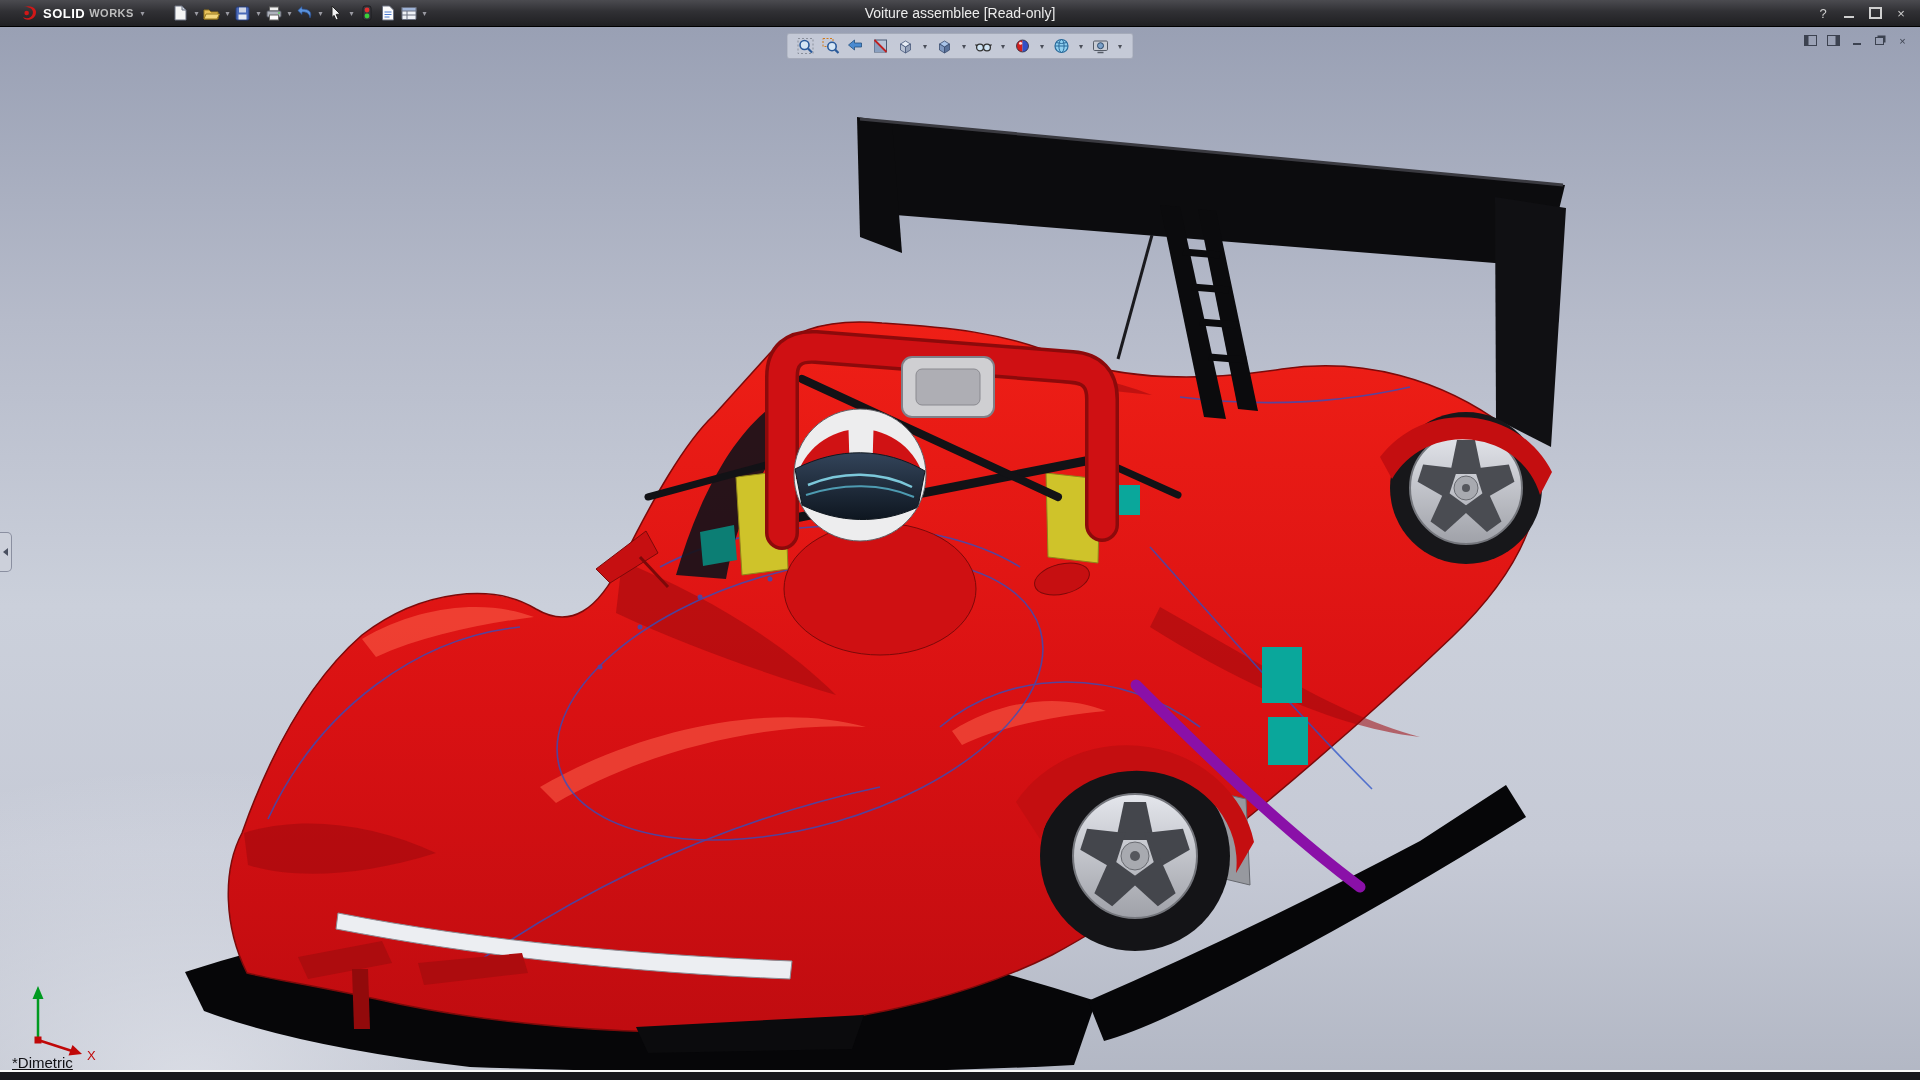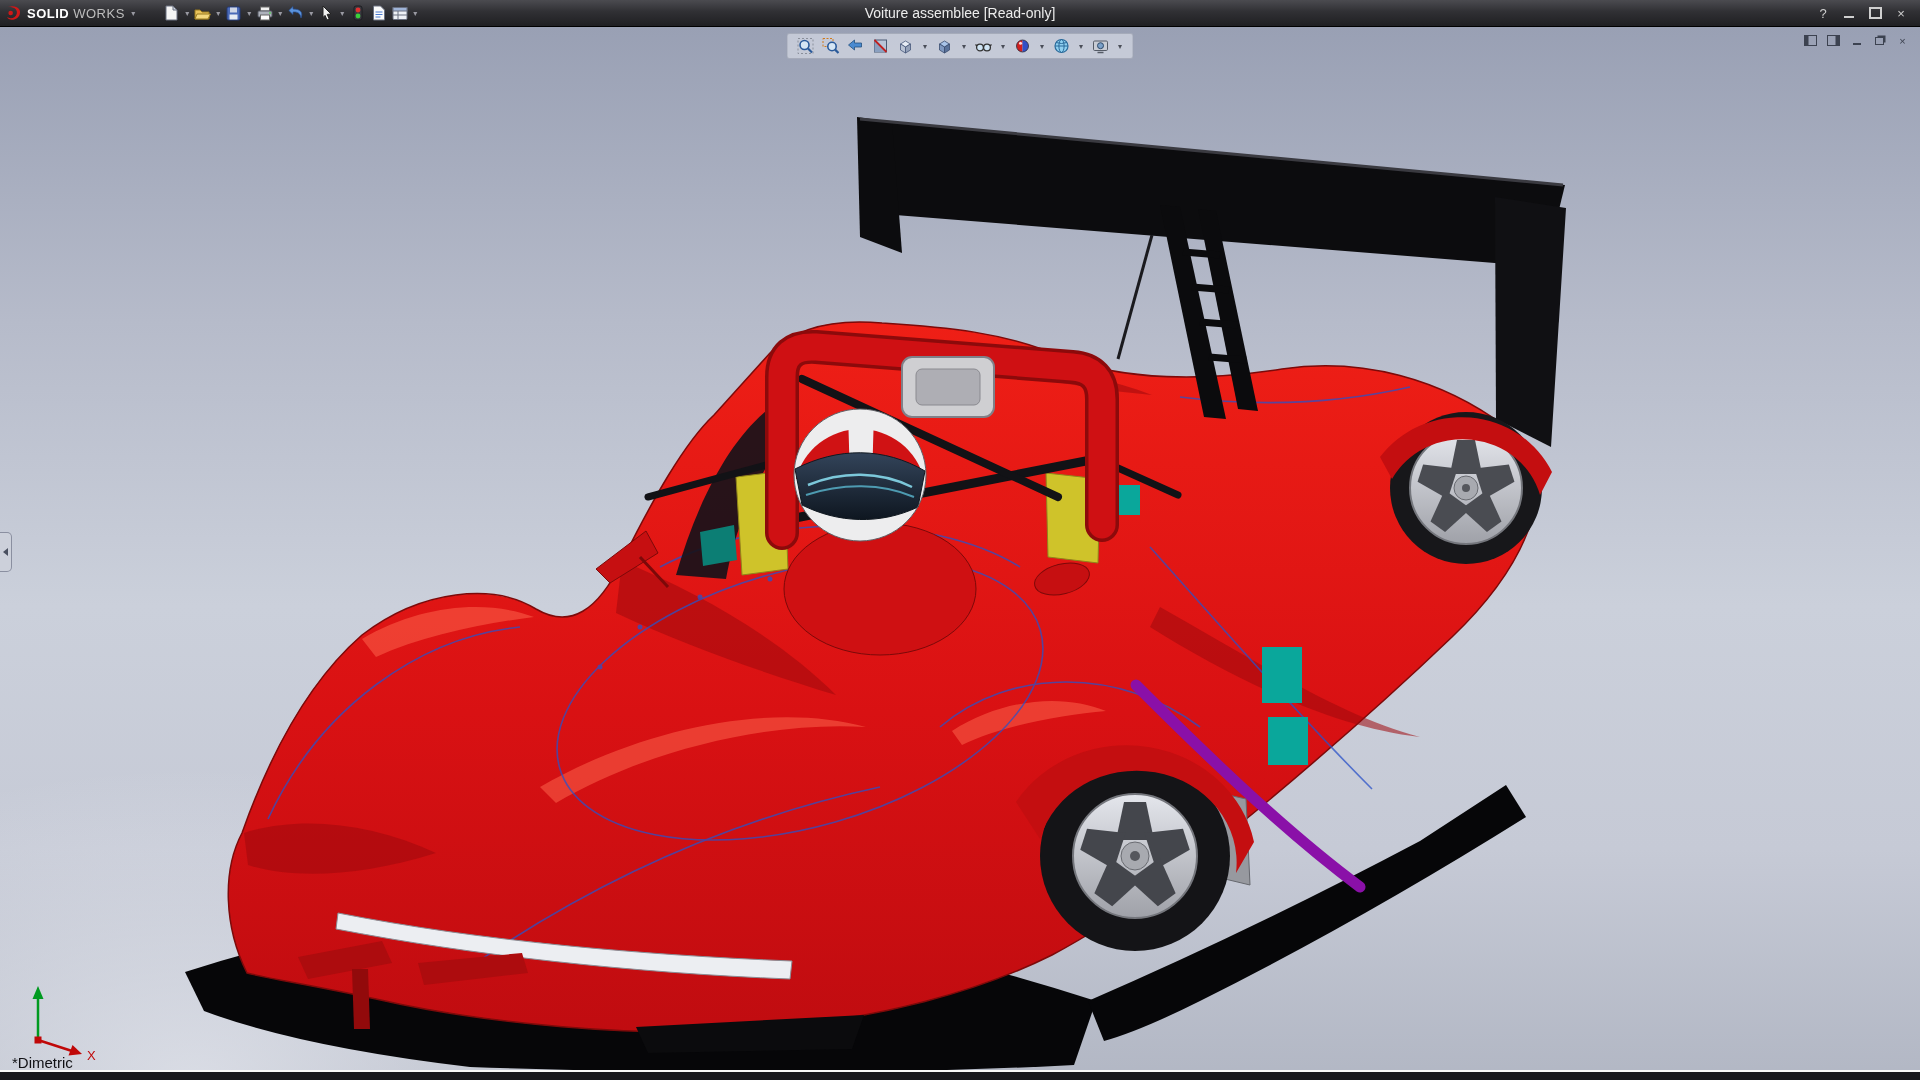--- a/index.html
+++ b/index.html
@@ -2,23 +2,23 @@
 <html><head>
 <meta charset="utf-8">
 <style>
   html,body{margin:0;padding:0;width:1920px;height:1080px;overflow:hidden;
     font-family:"Liberation Sans",sans-serif;background:#b4b9c6;}
 
   
   .titlebar{position:absolute;top:0;left:0;width:1920px;height:26px;
     background:linear-gradient(180deg,#4b4b50 0%,#303034 45%,#1f1f22 100%);
     border-bottom:1px solid #000;display:flex;align-items:center;color:#ddd;z-index:30;}
-  .brand{display:flex;align-items:center;gap:4px;padding:0 10px 0 4px;height:100%;}
+  .brand{display:flex;align-items:center;gap:4px;padding:0 10px 0 20px;height:100%;}
   .brand-bold{font-size:13px;font-weight:700;color:#fff;letter-spacing:.5px;}
-  .brand-light{font-size:13px;font-weight:400;color:#bdbdbd;letter-spacing:.5px;}
+  .brand-light{font-size:11px;font-weight:700;color:#bdbdbd;letter-spacing:.5px;}
   .tb-icons{display:flex;align-items:center;gap:1px;margin-left:14px;}
   .tbtn{width:20px;height:20px;display:flex;align-items:center;justify-content:center;border-radius:2px;}
   .dd{font-size:8px;color:#9a9aa2;width:9px;display:inline-flex;justify-content:center;cursor:default;}
   .tb-title{position:absolute;left:50%;top:50%;transform:translate(-50%,-50%);
     font-size:14px;color:#ececec;white-space:nowrap;}
   .win-controls{margin-left:auto;display:flex;align-items:center;height:100%;padding-right:6px;}
   .winbtn{width:26px;height:20px;display:flex;align-items:center;justify-content:center;
     color:#cfcfcf;font-size:13px;border-radius:2px;}
   .min-shape{width:10px;height:2px;background:#cfcfcf;display:block;margin-top:8px;}
   .max-shape{width:9px;height:8px;border:2px solid #cfcfcf;display:block;}
@@ -47,21 +47,21 @@
 
   
   .left-tab{position:absolute;left:0;top:505px;width:11px;height:38px;
     background:#ccd0da;border:1px solid #8a8fa0;border-left:none;
     border-radius:0 5px 5px 0;display:flex;align-items:center;justify-content:center;z-index:20;}
   .left-arrow{width:0;height:0;border-top:4px solid transparent;border-bottom:4px solid transparent;
     border-right:5px solid #4a5060;}
 
   
   .triad{position:absolute;left:8px;bottom:16px;z-index:15;}
-  .view-label{position:absolute;left:12px;bottom:9px;font-size:15px;color:#101014;z-index:15;}
+  .view-label{position:absolute;left:12px;bottom:9px;font-size:15px;color:#101014;z-index:15;text-decoration:underline;}
 
   .bottom-strip{position:absolute;bottom:0;left:0;width:100%;height:8px;
     background:#17171c;border-top:2px solid #f7f7f7;z-index:25;}
 </style>
 </head>
 <body>
 
 <div class="titlebar">
   <div class="brand">
     <svg width="19" height="19" viewBox="0 0 20 20">

